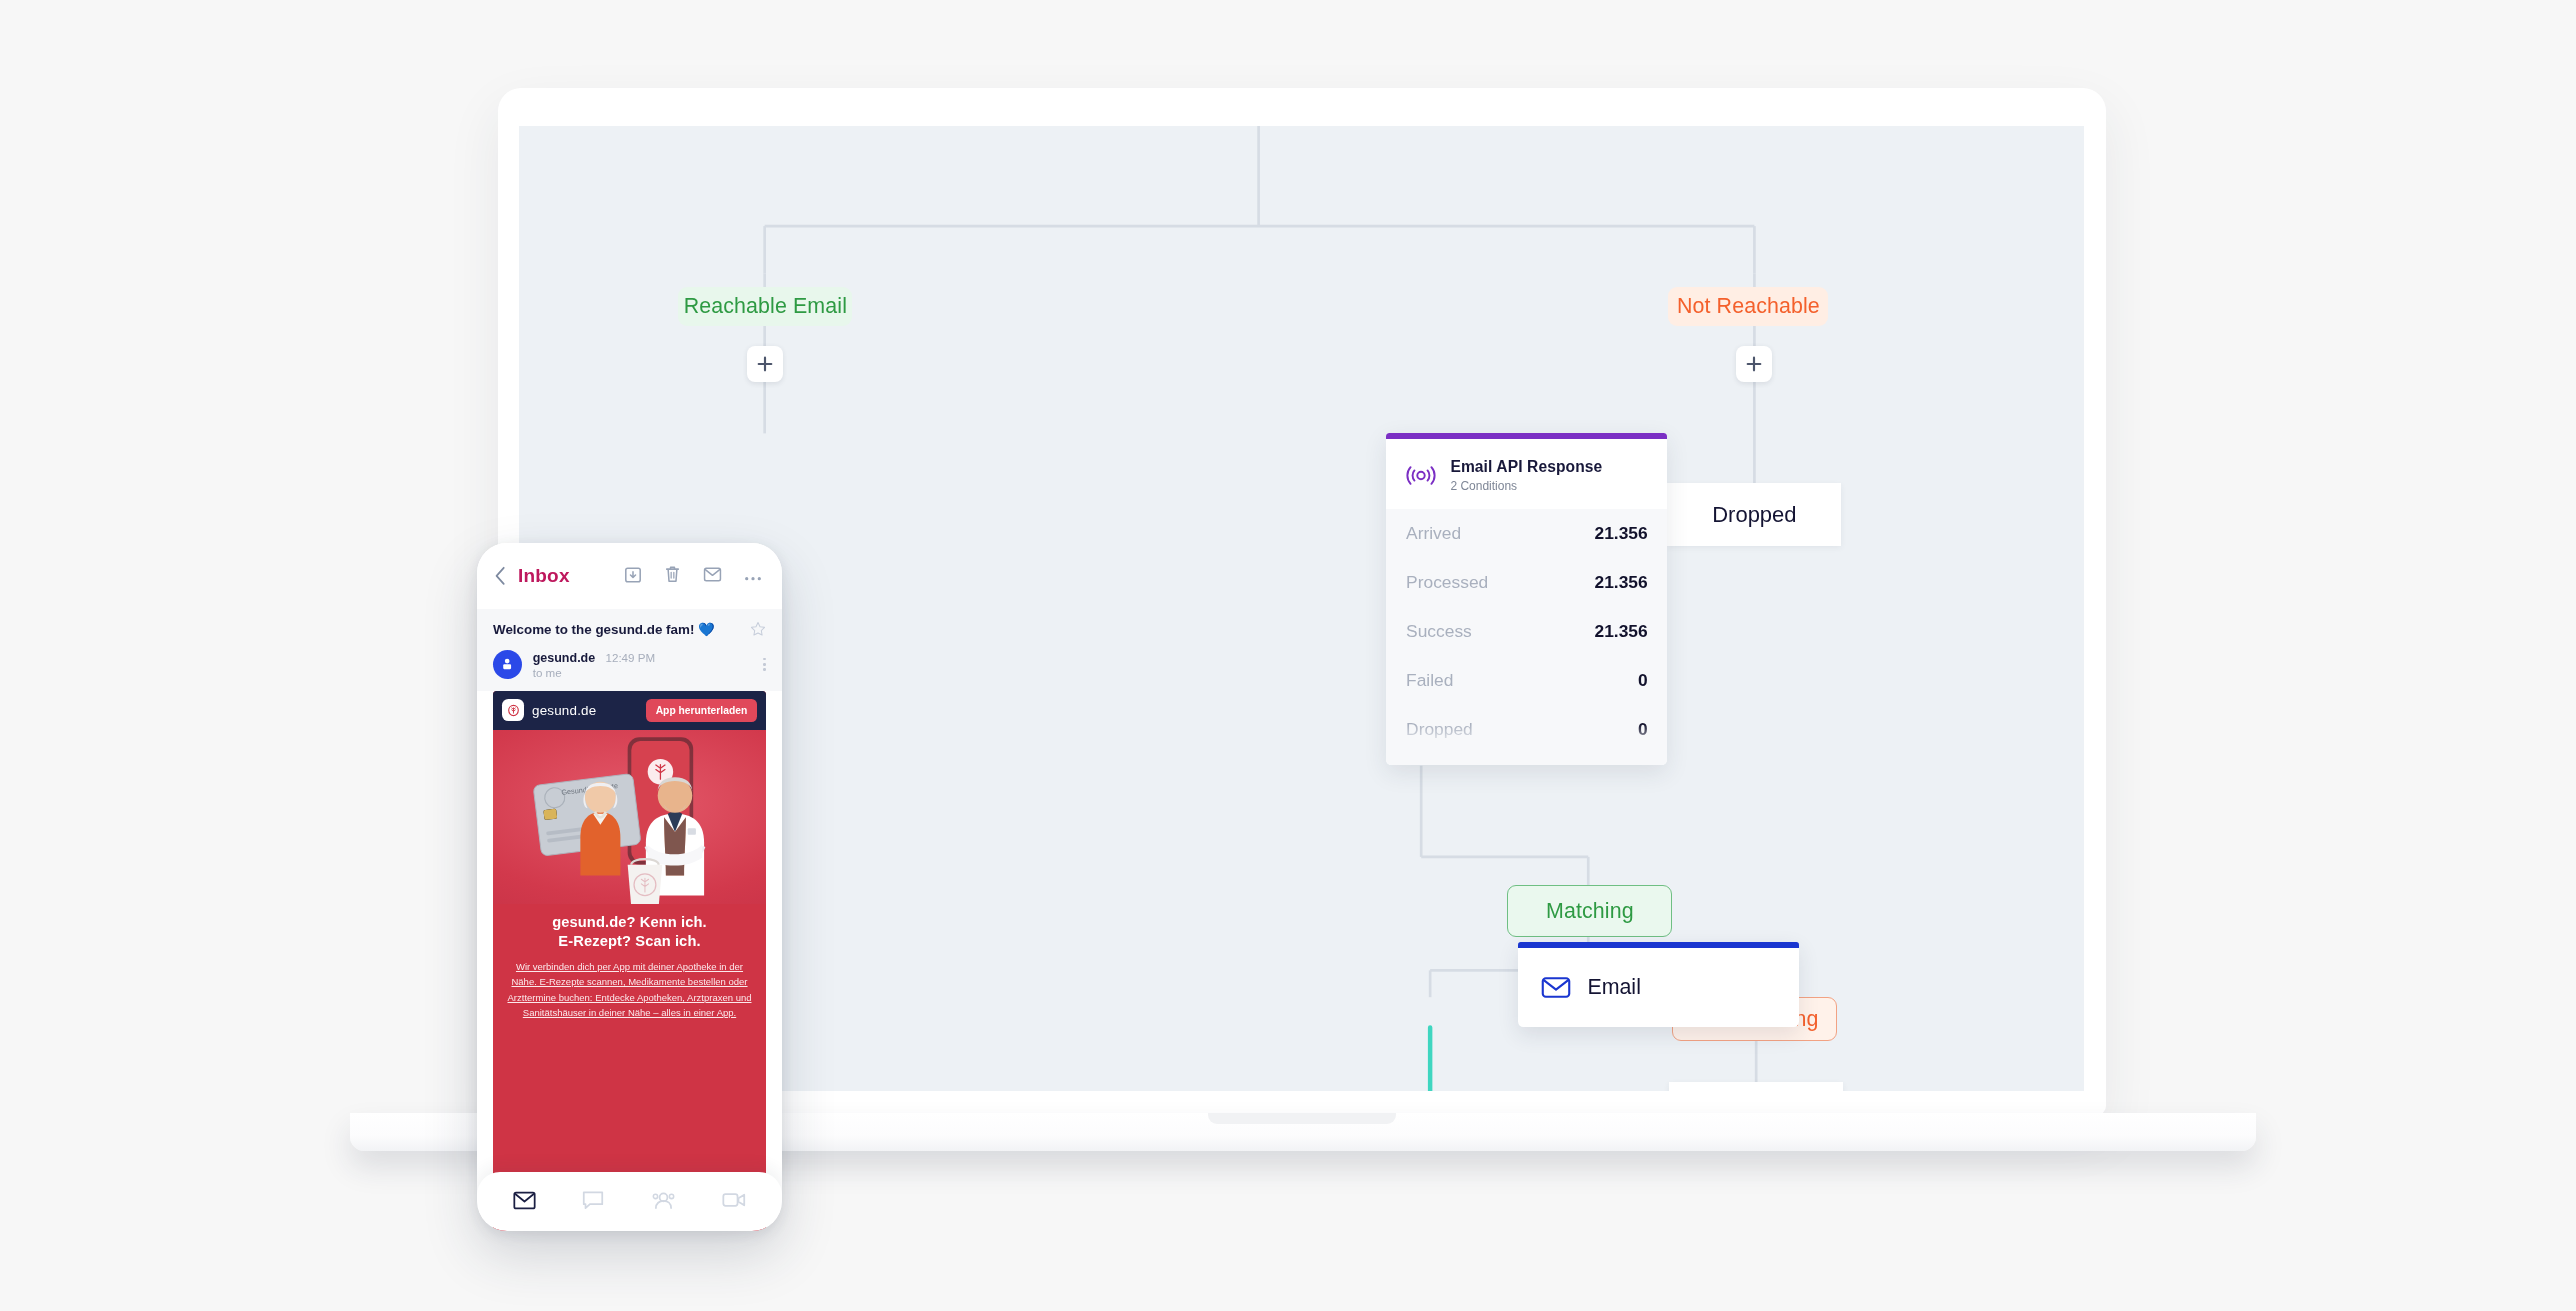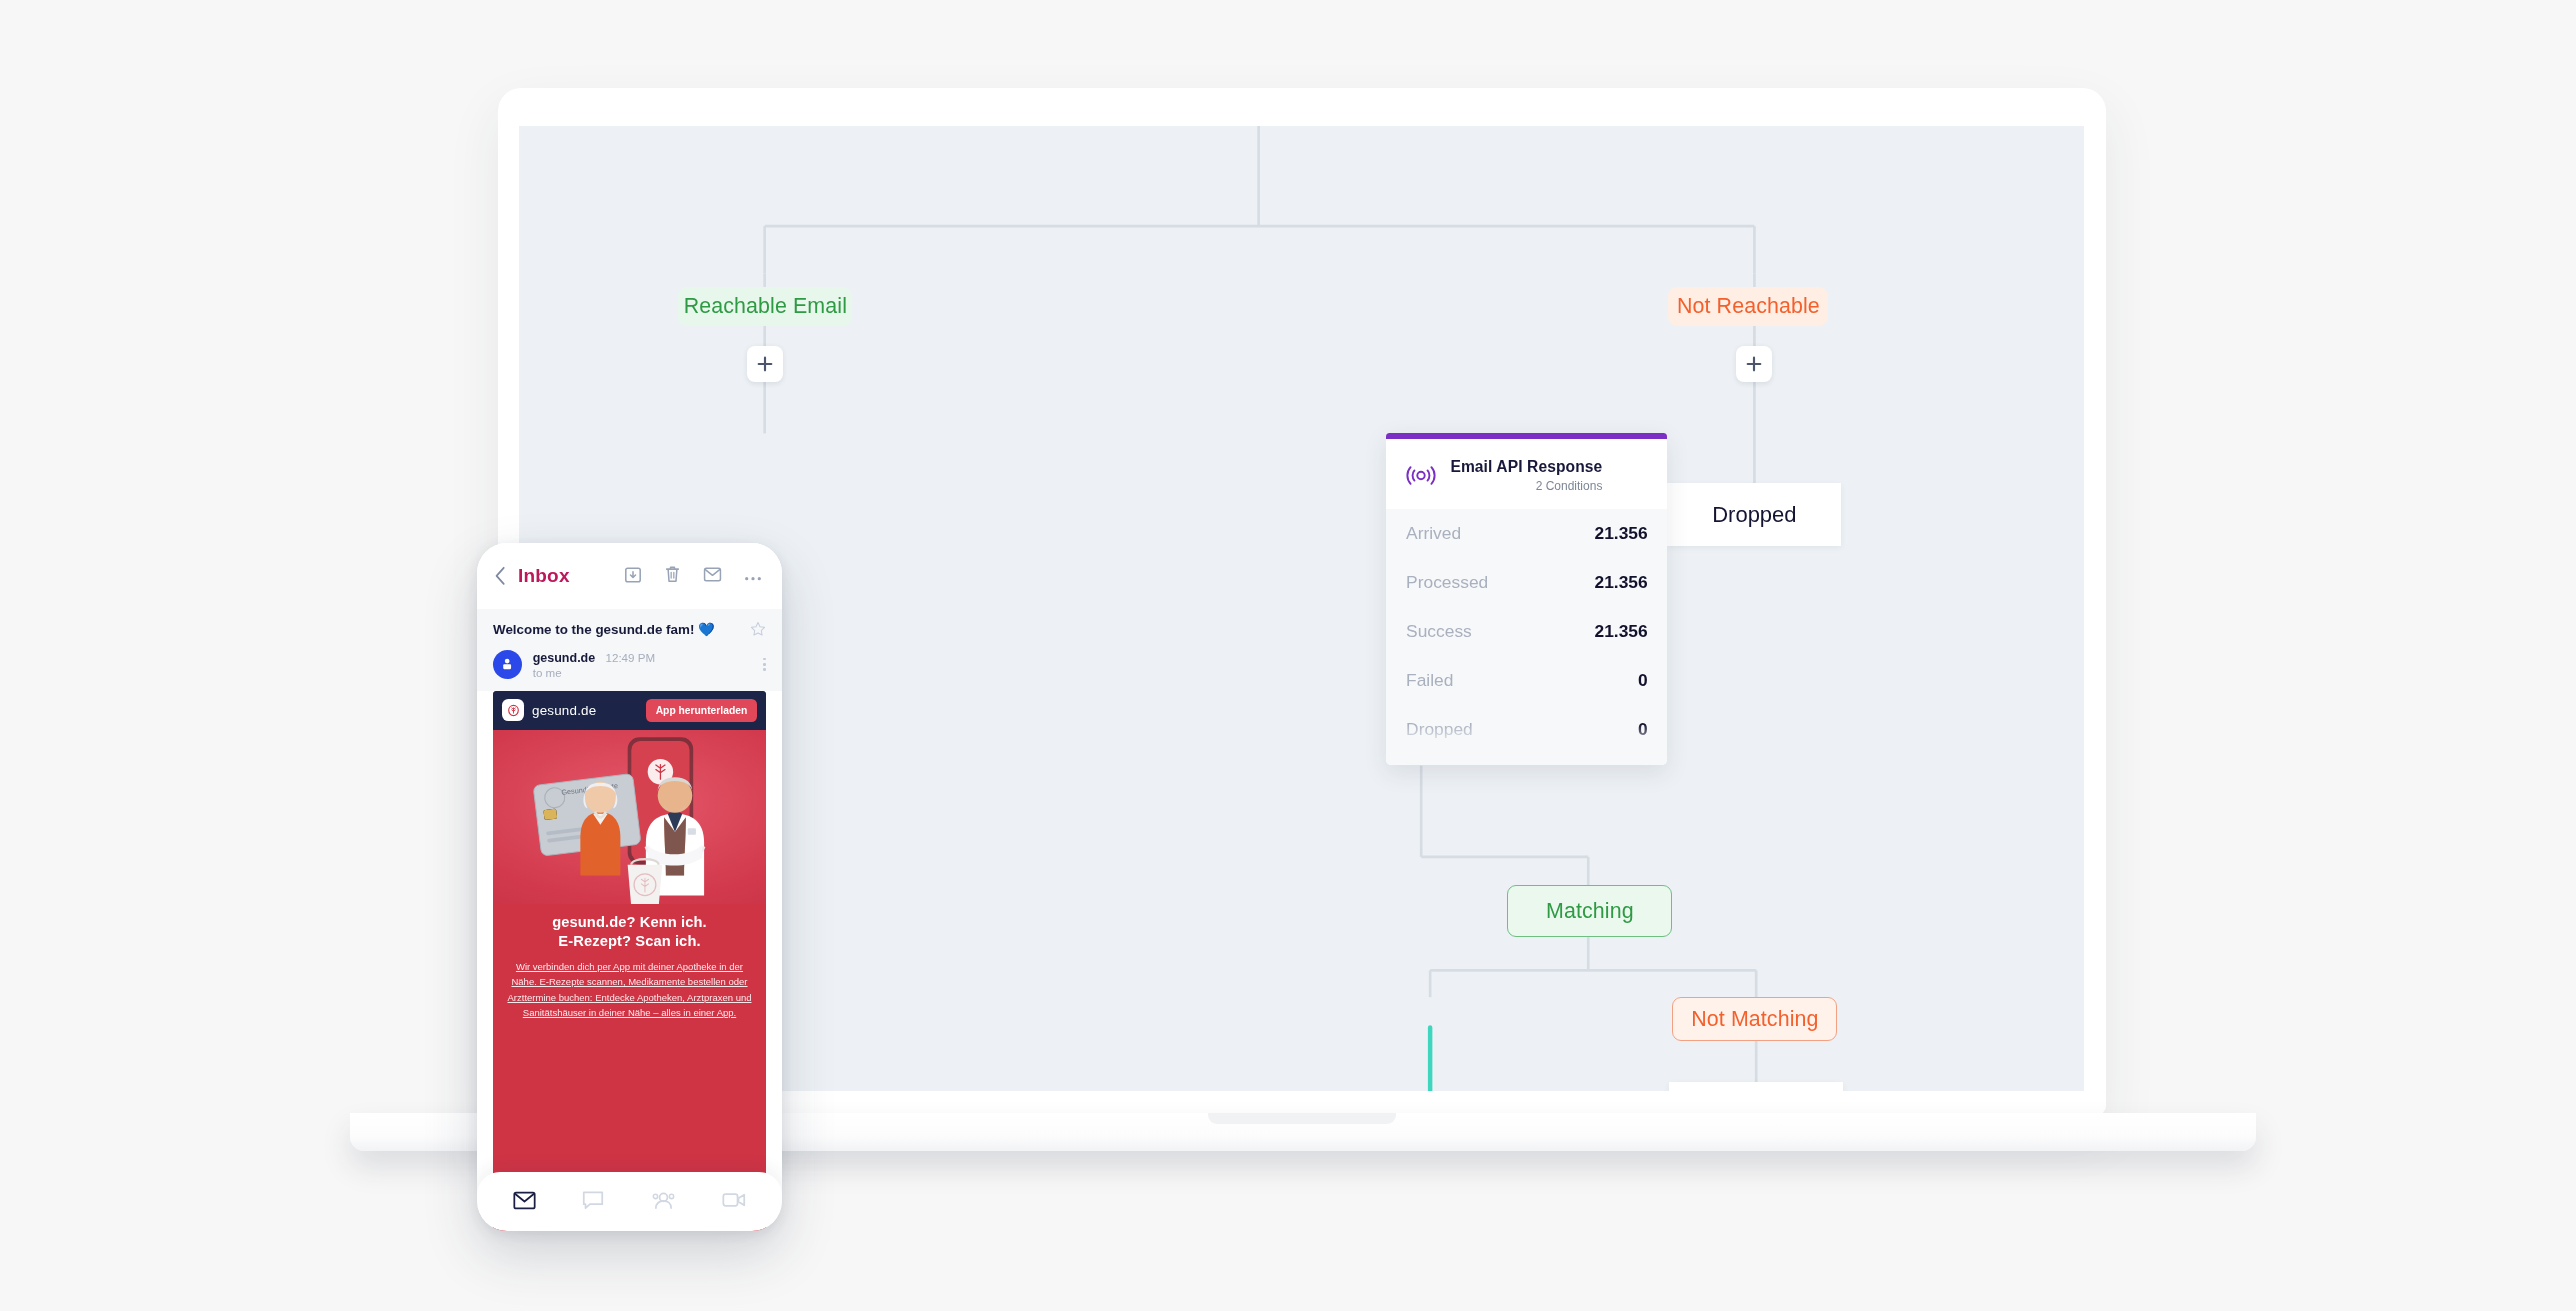--- a/index.html
+++ b/index.html
@@ -7,21 +7,21 @@
     width:2576px;height:1311px;
     background:#F7F7F7;
     font-family:"Liberation Sans", sans-serif;
     overflow:hidden;
     position:relative;
   }
   .stage{position:absolute;inset:0;}
 
   
   .laptop{
-    position:absolute;left:498px;top:88px;width:1608px;height:1027px;text-align:right;
+    position:absolute;left:498px;top:88px;width:1608px;height:1027px;
   }
   .laptop-lid{
     position:absolute;left:0;top:0;width:1608px;height:1027px;
     background:#FFFFFF;
     border-radius:23px 23px 9px 9px;
     box-shadow:0 21.4px 54px rgba(40,50,70,.08);
   }
   .laptop-screen{
     position:absolute;left:21.4px;top:38px;width:1565px;height:965px;
     background:#EDF1F5;
@@ -264,20 +264,30 @@
               <span class="v">0</span>
             </div>
             <div class="stat-row">
               <span class="k">Dropped</span>
               <span class="v">0</span>
             </div>
           </div>
           <div class="stats-fade"></div>
         </div>
 
+        <div class="email-node">
+          <div class="topbar"></div>
+          <div class="body">
+            <svg width="30" height="25" viewBox="0 0 34 28">
+              <rect x="2" y="3.5" width="30" height="21" rx="3.5" fill="none" stroke="#1A36D0" stroke-width="2.4"></rect>
+              <path d="M3.5 6 L17 16.5 L30.5 6" fill="none" stroke="#1A36D0" stroke-width="2.4" stroke-linecap="round" stroke-linejoin="round"></path>
+            </svg>
+            <span class="label">Email</span>
+          </div>
+        </div>
 
       </div>
     </div>
 
     <div class="laptop-base"></div>
     <div class="laptop-notch"></div>
   </div>
 
   <div class="phone">
     <div class="phone-inner">

